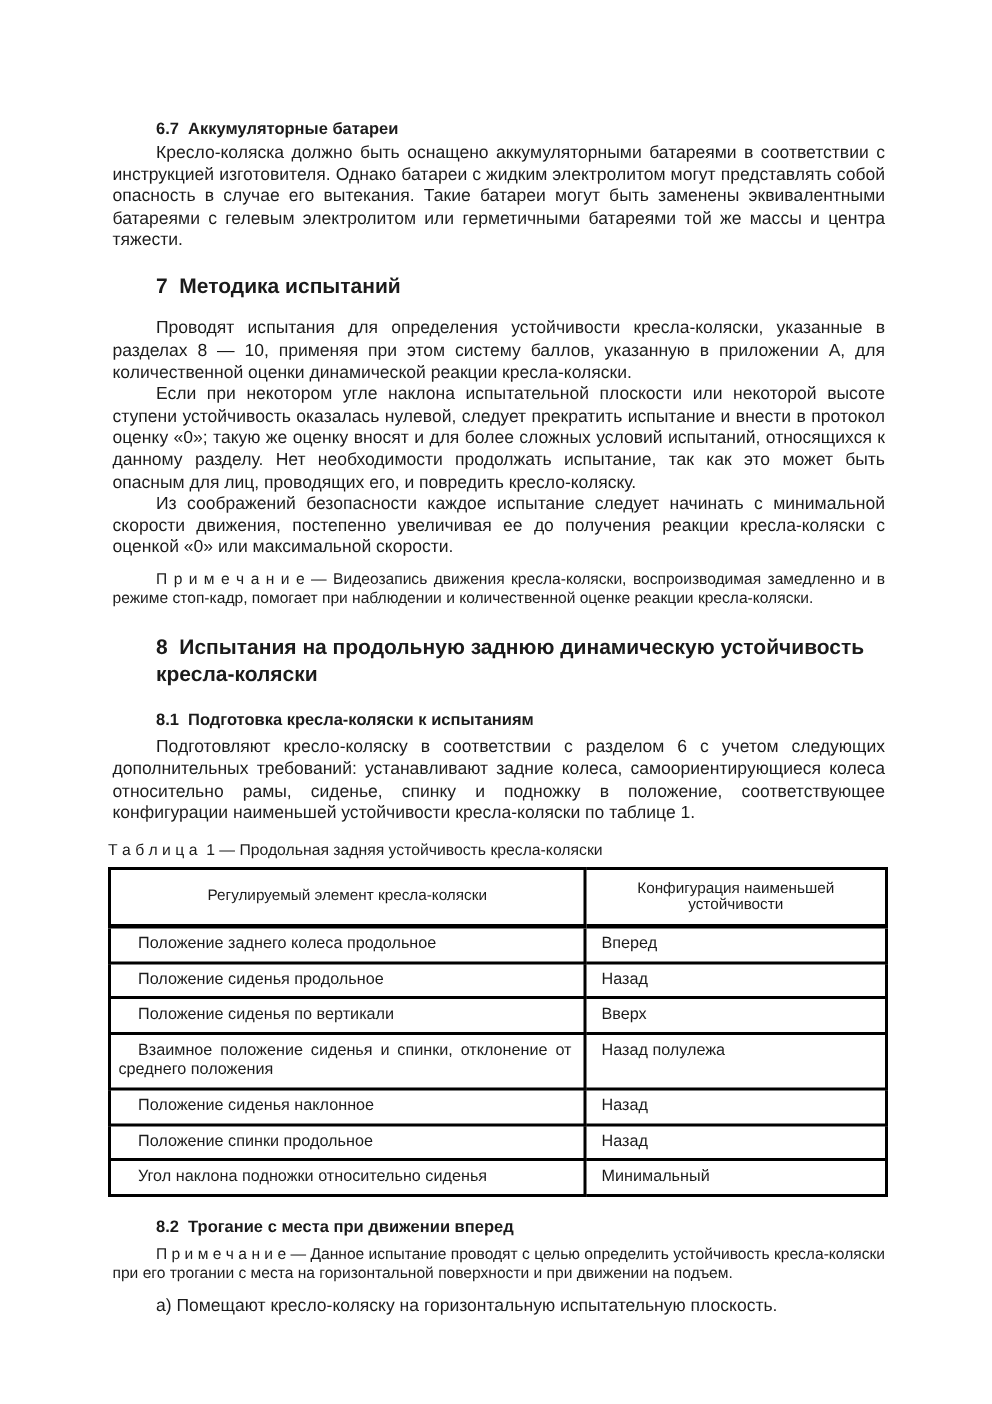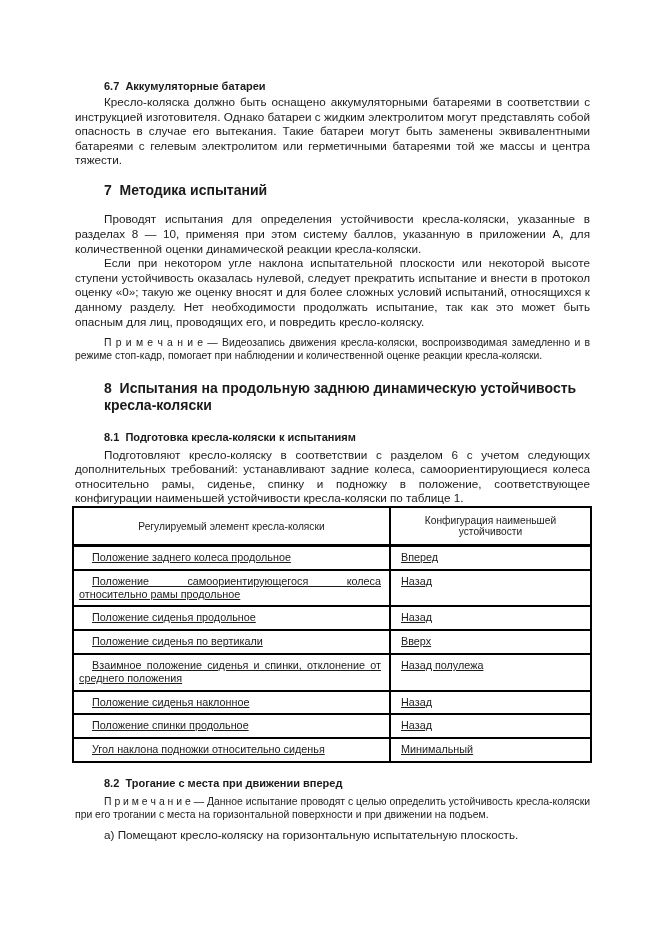--- a/index.html
+++ b/index.html
@@ -73,21 +73,20 @@
     text-align:center;
     padding:7px 8px;
     border-bottom:3px solid #000;
   }
   table.cfg col.c1 { width:317px; }
   table.cfg col.c2 { width:201px; }
   table.cfg td {
     font-size:10.8px;
     line-height:12.8px;
     vertical-align:top;
-    text-decoration:underline;
   }
   td.cell-label {
     padding:4px 8px 5px 5px;
     text-indent:13px;
     text-align:justify;
   }
   td.cell-value {
     padding:4px 6px 5px 10px;
   }
 </style>
@@ -96,50 +95,48 @@
 
 <div class="page">
 
 
   <div class="h-sub mt-header">6.7&nbsp;&nbsp;Аккумуляторные батареи</div>
   <p class="body mt-para">Кресло-коляска должно быть оснащено аккумуляторными батареями в соответствии с инструкцией изготовителя. Однако батареи с жидким электролитом могут представлять собой опасность в случае его вытекания. Такие батареи могут быть заменены эквивалентными батареями с гелевым электролитом или герметичными батареями той же массы и центра тяжести.</p>
 
   <div class="h-main sec7-head">7&nbsp;&nbsp;Методика испытаний</div>
   <p class="body">Проводят испытания для определения устойчивости кресла-коляски, указанные в разделах 8 — 10, применяя при этом систему баллов, указанную в приложении А, для количественной оценки динамической реакции кресла-коляски.</p>
   <p class="body">Если при некотором угле наклона испытательной плоскости или некоторой высоте ступени устойчивость оказалась нулевой, следует прекратить испытание и внести в протокол оценку «0»; такую же оценку вносят и для более сложных условий испытаний, относящихся к данному разделу. Нет необходимости продолжать испытание, так как это может быть опасным для лиц, проводящих его, и повредить кресло-коляску.</p>
+  <p class="body">Из соображений безопасности каждое испытание следует начинать с минимальной скорости движения, постепенно увеличивая ее до получения реакции кресла-коляски с оценкой «0» или максимальной скорости.</p>
   <p class="note note7">П р и м е ч а н и е — Видеозапись движения кресла-коляски, воспроизводимая замедленно и в режиме стоп-кадр, помогает при наблюдении и количественной оценке реакции кресла-коляски.</p>
 
   <div class="h-main sec8-head">
     <div>8&nbsp;&nbsp;Испытания на продольную заднюю динамическую устойчивость</div>
     <div>кресла-коляски</div>
   </div>
 
   <div class="h-sub sec81-head">8.1&nbsp;&nbsp;Подготовка кресла-коляски к испытаниям</div>
   <p class="body">Подготовляют кресло-коляску в соответствии с разделом 6 с учетом следующих дополнительных требований: устанавливают задние колеса, самоориентирующиеся колеса относительно рамы, сиденье, спинку и подножку в положение, соответствующее конфигурации наименьшей устойчивости кресла-коляски по таблице 1.</p>
 
+  <div class="tbl-caption">Т а б л и ц а&nbsp; 1 — Продольная задняя устойчивость кресла-коляски</div>
 
   <table class="cfg">
     <colgroup>
         <col class="c1">
         <col class="c2">
       </colgroup>
     <thead>
       <tr>
         <th>Регулируемый элемент кресла-коляски</th>
         <th>Конфигурация наименьшей устойчивости</th>
       </tr>
     </thead>
     <tbody>
       <tr>
         <td class="cell-label">Положение заднего колеса продольное</td>
         <td class="cell-value">Вперед</td>
-      </tr>
-      <tr>
-        <td class="cell-label">Положение самоориентирующегося колеса относительно рамы продольное</td>
-        <td class="cell-value">Назад</td>
       </tr>
       <tr>
         <td class="cell-label">Положение сиденья продольное</td>
         <td class="cell-value">Назад</td>
       </tr>
       <tr>
         <td class="cell-label">Положение сиденья по вертикали</td>
         <td class="cell-value">Вверх</td>
       </tr>
       <tr>

